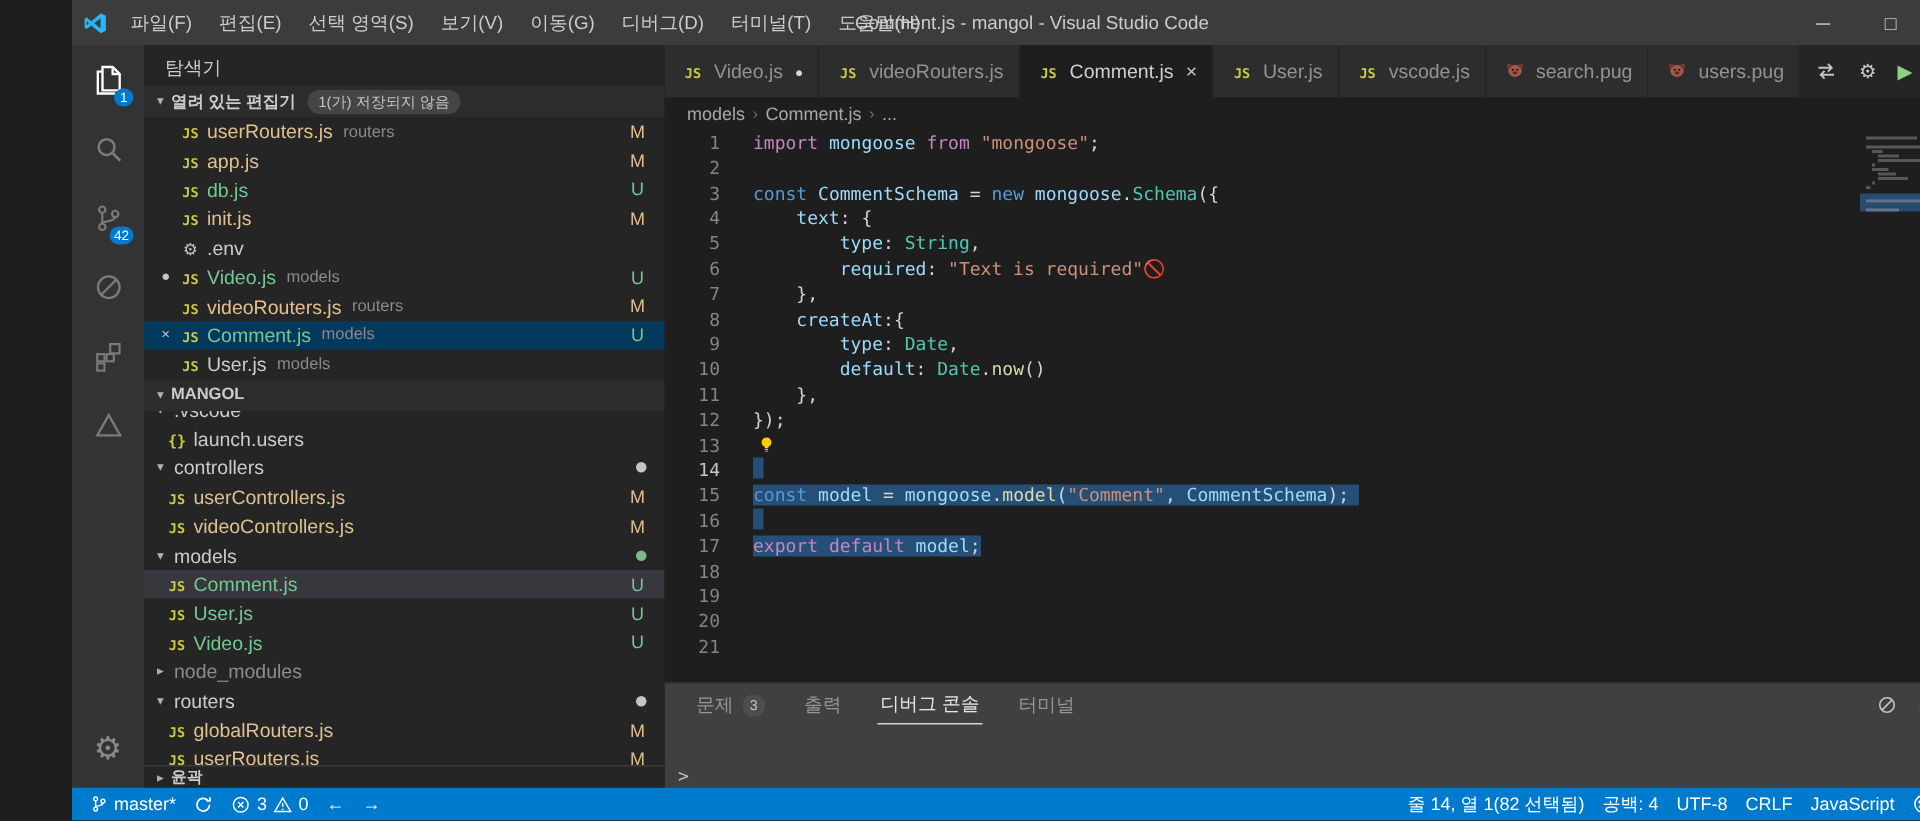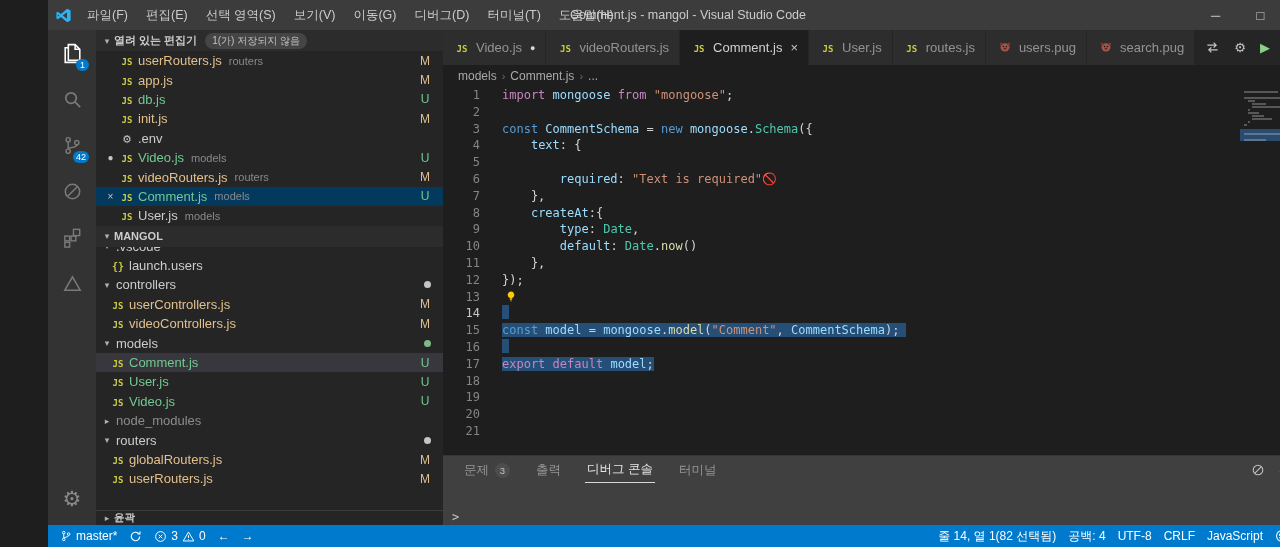--- a/index.html
+++ b/index.html
@@ -196,20 +196,21 @@
             </svg>
           </span>
 
      </div>
         <div class="ab-settings">
           <span>⚙</span>
         </div>
       </div>
 
     <div class="sidebar">
+      <div class="sb-title">탐색기</div>
       <div class="section-header">
         <span class="twistie">▾</span>
         <span>열려 있는 편집기</span>
         <span class="sec-badge">1(가) 저장되지 않음</span>
       </div>
       <div id="oe-rows">
           <div class="oe-row">
        <span class="oe-action"></span>
        <span><span class="fi fi-js">JS</span></span>
        <span class="row-name git-modified">userRouters.js</span>
@@ -370,49 +371,49 @@
 
        <span class="tab-close">×</span>
      </div>
             <div class="tab">
        <span><span class="fi fi-js">JS</span></span>
        <span class="tab-label git-untracked">User.js</span>
 
      </div>
             <div class="tab">
        <span><span class="fi fi-js">JS</span></span>
-       <span class="tab-label ">routes.js</span>
+       <span class="tab-label ">vscode.js</span>
+
+     </div>
+            <div class="tab">
+       <span><span class="fi">
+                  <svg width="12" height="11" viewBox="0 0 16 14">
+                    <ellipse cx="8" cy="8" rx="6" ry="5.5" fill="#a0564b"></ellipse>
+                    <circle cx="2.8" cy="3.5" r="2" fill="#7a352c"></circle>
+                    <circle cx="13.2" cy="3.5" r="2" fill="#7a352c"></circle>
+                    <circle cx="6" cy="7" r="1" fill="#241210"></circle>
+                    <circle cx="10" cy="7" r="1" fill="#241210"></circle>
+                    <ellipse cx="8" cy="9.8" rx="2" ry="1.3" fill="#5f241c"></ellipse>
+                  </svg>
+                </span></span>
+       <span class="tab-label ">search.pug</span>
 
      </div>
             <div class="tab">
        <span><span class="fi">
                   <svg width="12" height="11" viewBox="0 0 16 14">
                     <ellipse cx="8" cy="8" rx="6" ry="5.5" fill="#a0564b"></ellipse>
                     <circle cx="2.8" cy="3.5" r="2" fill="#7a352c"></circle>
                     <circle cx="13.2" cy="3.5" r="2" fill="#7a352c"></circle>
                     <circle cx="6" cy="7" r="1" fill="#241210"></circle>
                     <circle cx="10" cy="7" r="1" fill="#241210"></circle>
                     <ellipse cx="8" cy="9.8" rx="2" ry="1.3" fill="#5f241c"></ellipse>
                   </svg>
                 </span></span>
        <span class="tab-label ">users.pug</span>
-
-     </div>
-            <div class="tab">
-       <span><span class="fi">
-                  <svg width="12" height="11" viewBox="0 0 16 14">
-                    <ellipse cx="8" cy="8" rx="6" ry="5.5" fill="#a0564b"></ellipse>
-                    <circle cx="2.8" cy="3.5" r="2" fill="#7a352c"></circle>
-                    <circle cx="13.2" cy="3.5" r="2" fill="#7a352c"></circle>
-                    <circle cx="6" cy="7" r="1" fill="#241210"></circle>
-                    <circle cx="10" cy="7" r="1" fill="#241210"></circle>
-                    <ellipse cx="8" cy="9.8" rx="2" ry="1.3" fill="#5f241c"></ellipse>
-                  </svg>
-                </span></span>
-       <span class="tab-label ">search.pug</span>
 
      </div>
           </div>
         <div class="editor-actions" id="editor-actions">
             <span>
               <svg width="15" height="15" viewBox="0 0 16 16" fill="none" stroke="currentColor" stroke-width="1.3">
                 <path d="M2.5 5.5h9M9.2 2.8l2.7 2.7-2.7 2.7"></path>
                 <path d="M13.5 10.5h-9M6.8 13.2l-2.7-2.7 2.7-2.7"></path>
               </svg>
             </span>
@@ -447,20 +448,21 @@
             <div class="code-row">
        <div class="gutter">3</div>
        <div class="line-content"><span class="tk-kb">const</span><span class="tk-pl"> </span><span class="tk-vr">CommentSchema</span><span class="tk-pl"> = </span><span class="tk-kb">new</span><span class="tk-pl"> </span><span class="tk-vr">mongoose</span><span class="tk-pl">.</span><span class="tk-cl">Schema</span><span class="tk-pl">({</span></div>
      </div>
             <div class="code-row">
        <div class="gutter">4</div>
        <div class="line-content"><span class="tk-pl">    </span><span class="tk-vr">text</span><span class="tk-pl">: {</span></div>
      </div>
             <div class="code-row">
        <div class="gutter">5</div>
+       <div class="line-content"><span class="tk-pl">        </span><span class="tk-vr">type</span><span class="tk-pl">: </span><span class="tk-cl">String</span><span class="tk-pl">,</span></div>
      </div>
             <div class="code-row">
        <div class="gutter">6</div>
        <div class="line-content"><span class="tk-pl">        </span><span class="tk-vr">required</span><span class="tk-pl">: </span><span class="tk-st">"Text is required"</span><span class="tk-pl">🚫</span></div>
      </div>
             <div class="code-row">
        <div class="gutter">7</div>
        <div class="line-content"><span class="tk-pl">    },</span></div>
      </div>
             <div class="code-row">

